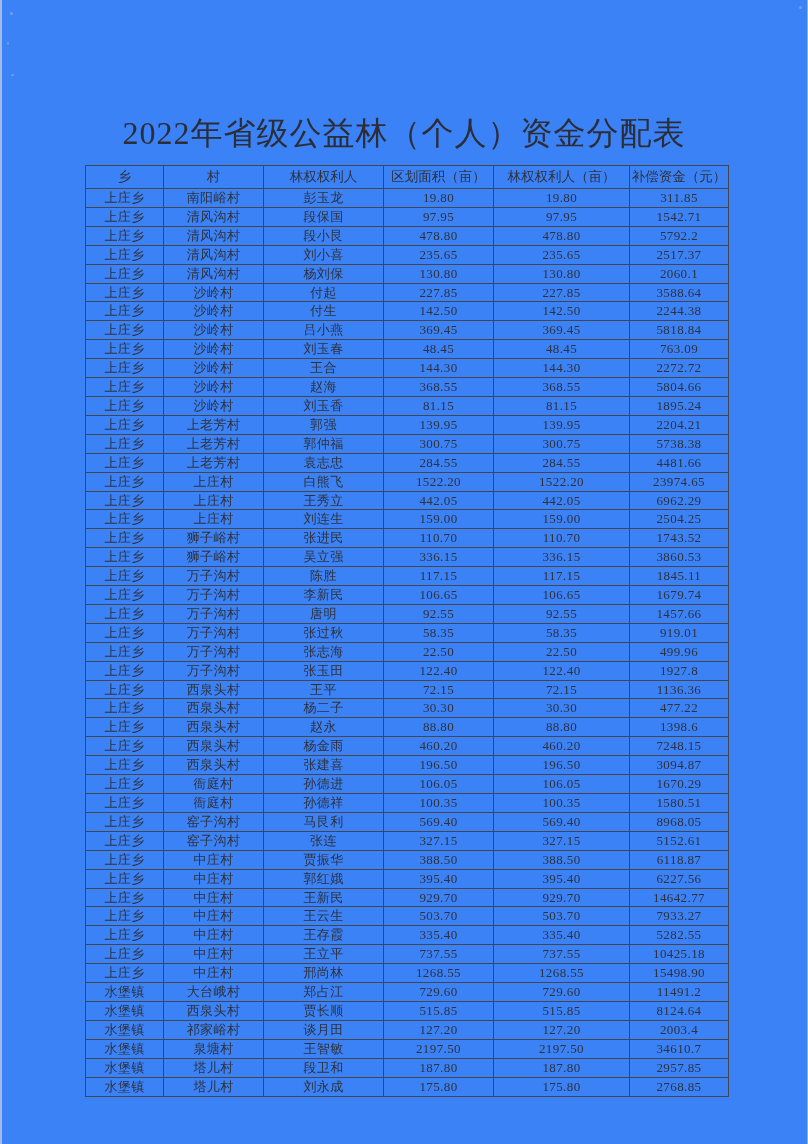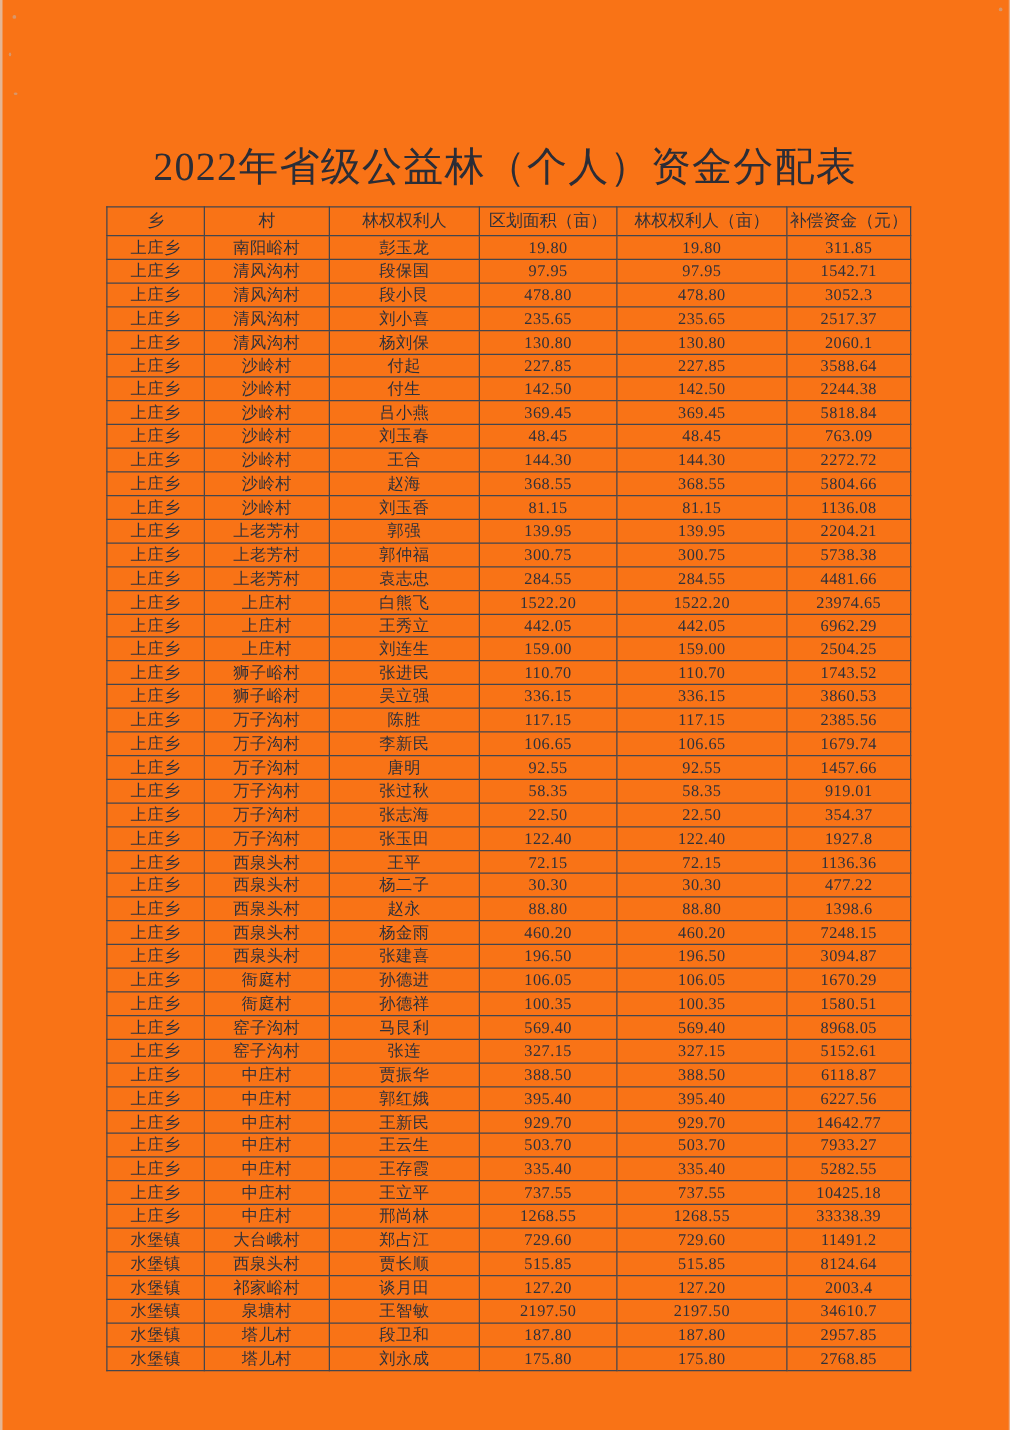--- a/index.html
+++ b/index.html
@@ -4,21 +4,21 @@
 <style>
   * { margin: 0; padding: 0; box-sizing: border-box; }
   html, body { background: #ffffff; }
   body {
     width: 808px; height: 1144px;
     font-family: "Liberation Serif", "DejaVu Serif", serif;
     position: relative; overflow: hidden;
   }
   .page {
     position: absolute; inset: 0;
-    background: #f97316;
+    background: #3b82f6;
   }
   
   .edge-left {
     position: absolute; left: 0; top: 0; width: 2px; height: 100%;
     background: #d9d9d9; opacity: 0.65;
   }
   .edge-right {
     position: absolute; right: 0; top: 0; width: 1px; height: 100%;
     background: #e3e3e3; opacity: 0.5;
   }
@@ -112,21 +112,21 @@
           <td>97.95</td>
           <td>97.95</td>
           <td>1542.71</td>
         </tr>
         <tr>
           <td>上庄乡</td>
           <td>清风沟村</td>
           <td>段小艮</td>
           <td>478.80</td>
           <td>478.80</td>
-          <td>3052.3</td>
+          <td>5792.2</td>
         </tr>
         <tr>
           <td>上庄乡</td>
           <td>清风沟村</td>
           <td>刘小喜</td>
           <td>235.65</td>
           <td>235.65</td>
           <td>2517.37</td>
         </tr>
         <tr>
@@ -184,21 +184,21 @@
           <td>368.55</td>
           <td>368.55</td>
           <td>5804.66</td>
         </tr>
         <tr>
           <td>上庄乡</td>
           <td>沙岭村</td>
           <td>刘玉香</td>
           <td>81.15</td>
           <td>81.15</td>
-          <td>1136.08</td>
+          <td>1895.24</td>
         </tr>
         <tr>
           <td>上庄乡</td>
           <td>上老芳村</td>
           <td>郭强</td>
           <td>139.95</td>
           <td>139.95</td>
           <td>2204.21</td>
         </tr>
         <tr>
@@ -256,21 +256,21 @@
           <td>336.15</td>
           <td>336.15</td>
           <td>3860.53</td>
         </tr>
         <tr>
           <td>上庄乡</td>
           <td>万子沟村</td>
           <td>陈胜</td>
           <td>117.15</td>
           <td>117.15</td>
-          <td>2385.56</td>
+          <td>1845.11</td>
         </tr>
         <tr>
           <td>上庄乡</td>
           <td>万子沟村</td>
           <td>李新民</td>
           <td>106.65</td>
           <td>106.65</td>
           <td>1679.74</td>
         </tr>
         <tr>
@@ -288,21 +288,21 @@
           <td>58.35</td>
           <td>58.35</td>
           <td>919.01</td>
         </tr>
         <tr>
           <td>上庄乡</td>
           <td>万子沟村</td>
           <td>张志海</td>
           <td>22.50</td>
           <td>22.50</td>
-          <td>354.37</td>
+          <td>499.96</td>
         </tr>
         <tr>
           <td>上庄乡</td>
           <td>万子沟村</td>
           <td>张玉田</td>
           <td>122.40</td>
           <td>122.40</td>
           <td>1927.8</td>
         </tr>
         <tr>
@@ -424,21 +424,21 @@
           <td>737.55</td>
           <td>737.55</td>
           <td>10425.18</td>
         </tr>
         <tr>
           <td>上庄乡</td>
           <td>中庄村</td>
           <td>邢尚林</td>
           <td>1268.55</td>
           <td>1268.55</td>
-          <td>33338.39</td>
+          <td>15498.90</td>
         </tr>
         <tr>
           <td>水堡镇</td>
           <td>大台峨村</td>
           <td>郑占江</td>
           <td>729.60</td>
           <td>729.60</td>
           <td>11491.2</td>
         </tr>
         <tr>

